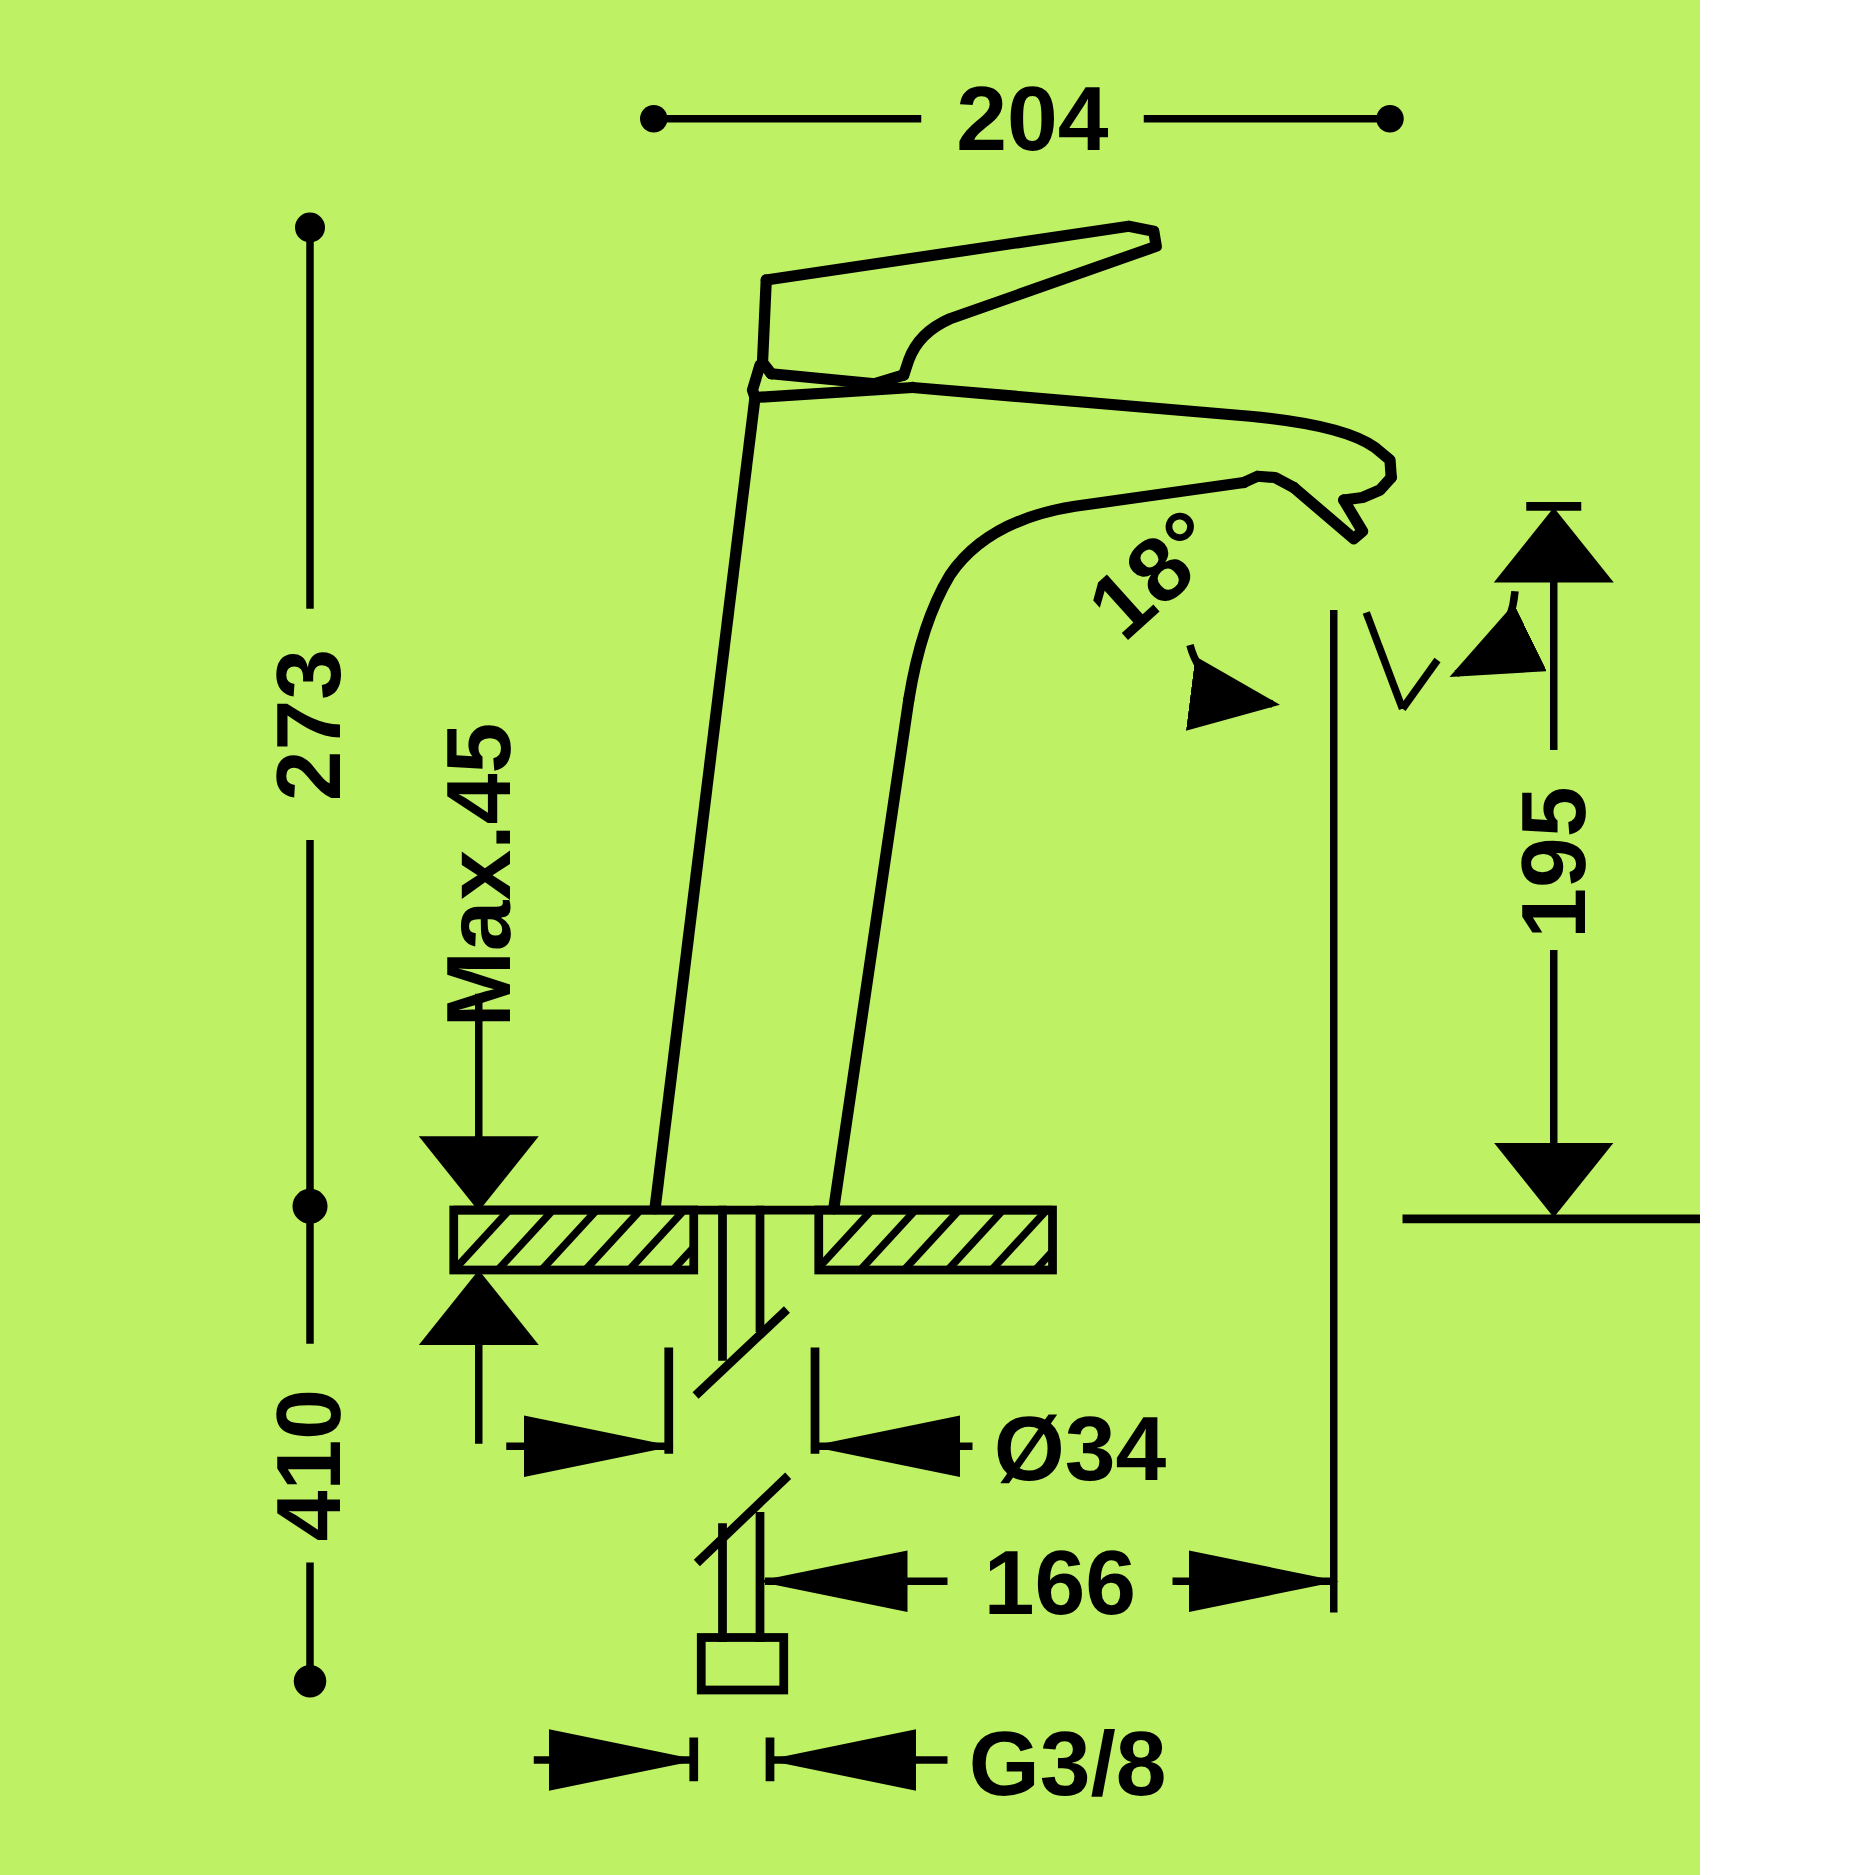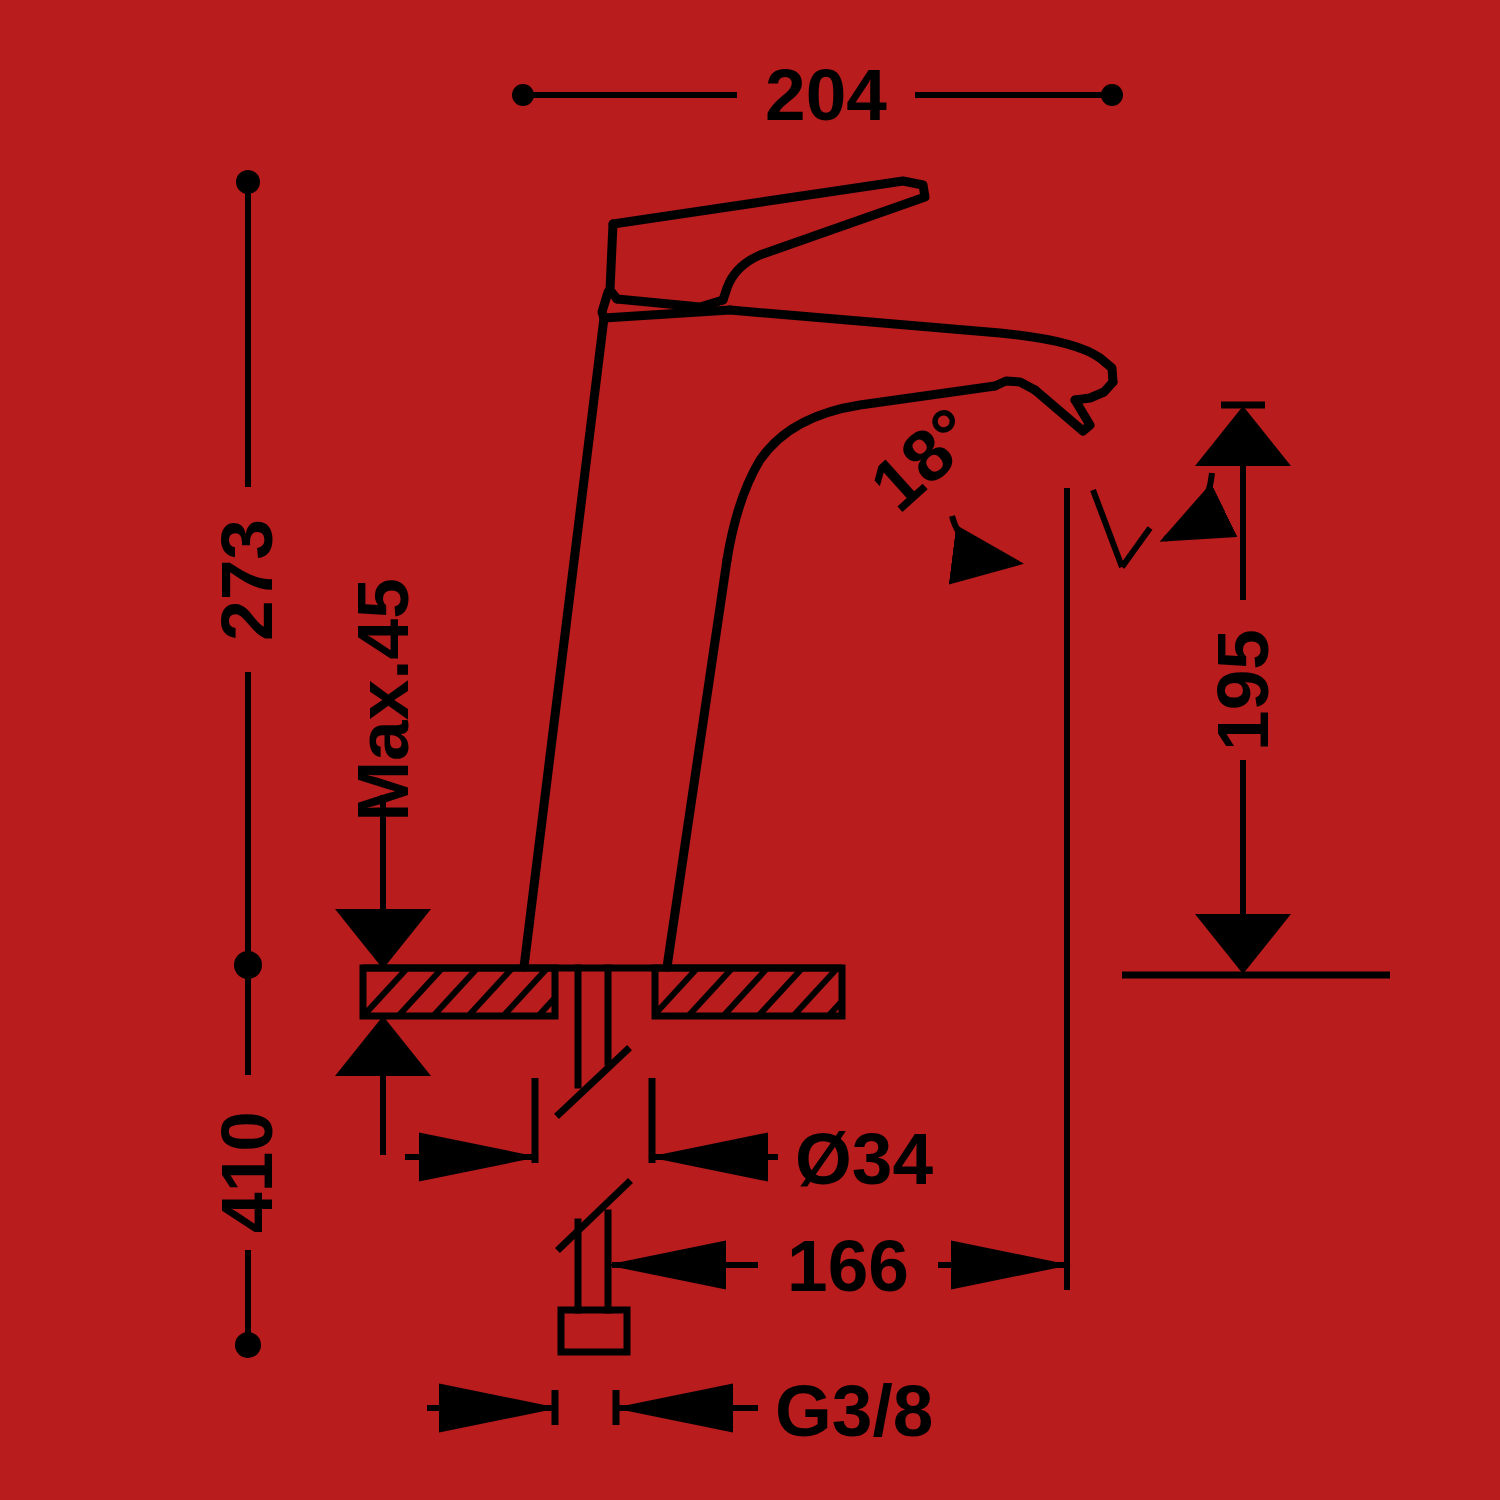--- a/index.html
+++ b/index.html
@@ -2,23 +2,23 @@
 <html><head>
 <meta charset="utf-8">
 <style>
   html, body {
     margin: 0;
     padding: 0;
     background: #ffffff;
   }
   #sheet {
     position: relative;
-    width: 1500px;
+    width: 1360px;
     height: 1500px;
-    background: #b91c1c;
+    background: #bef264;
     overflow: hidden;
     font-family: "Liberation Sans", sans-serif;
   }
   #drawing {
     position: absolute;
     left: 0;
     top: 0;
     width: 1500px;
     height: 1500px;
   }

